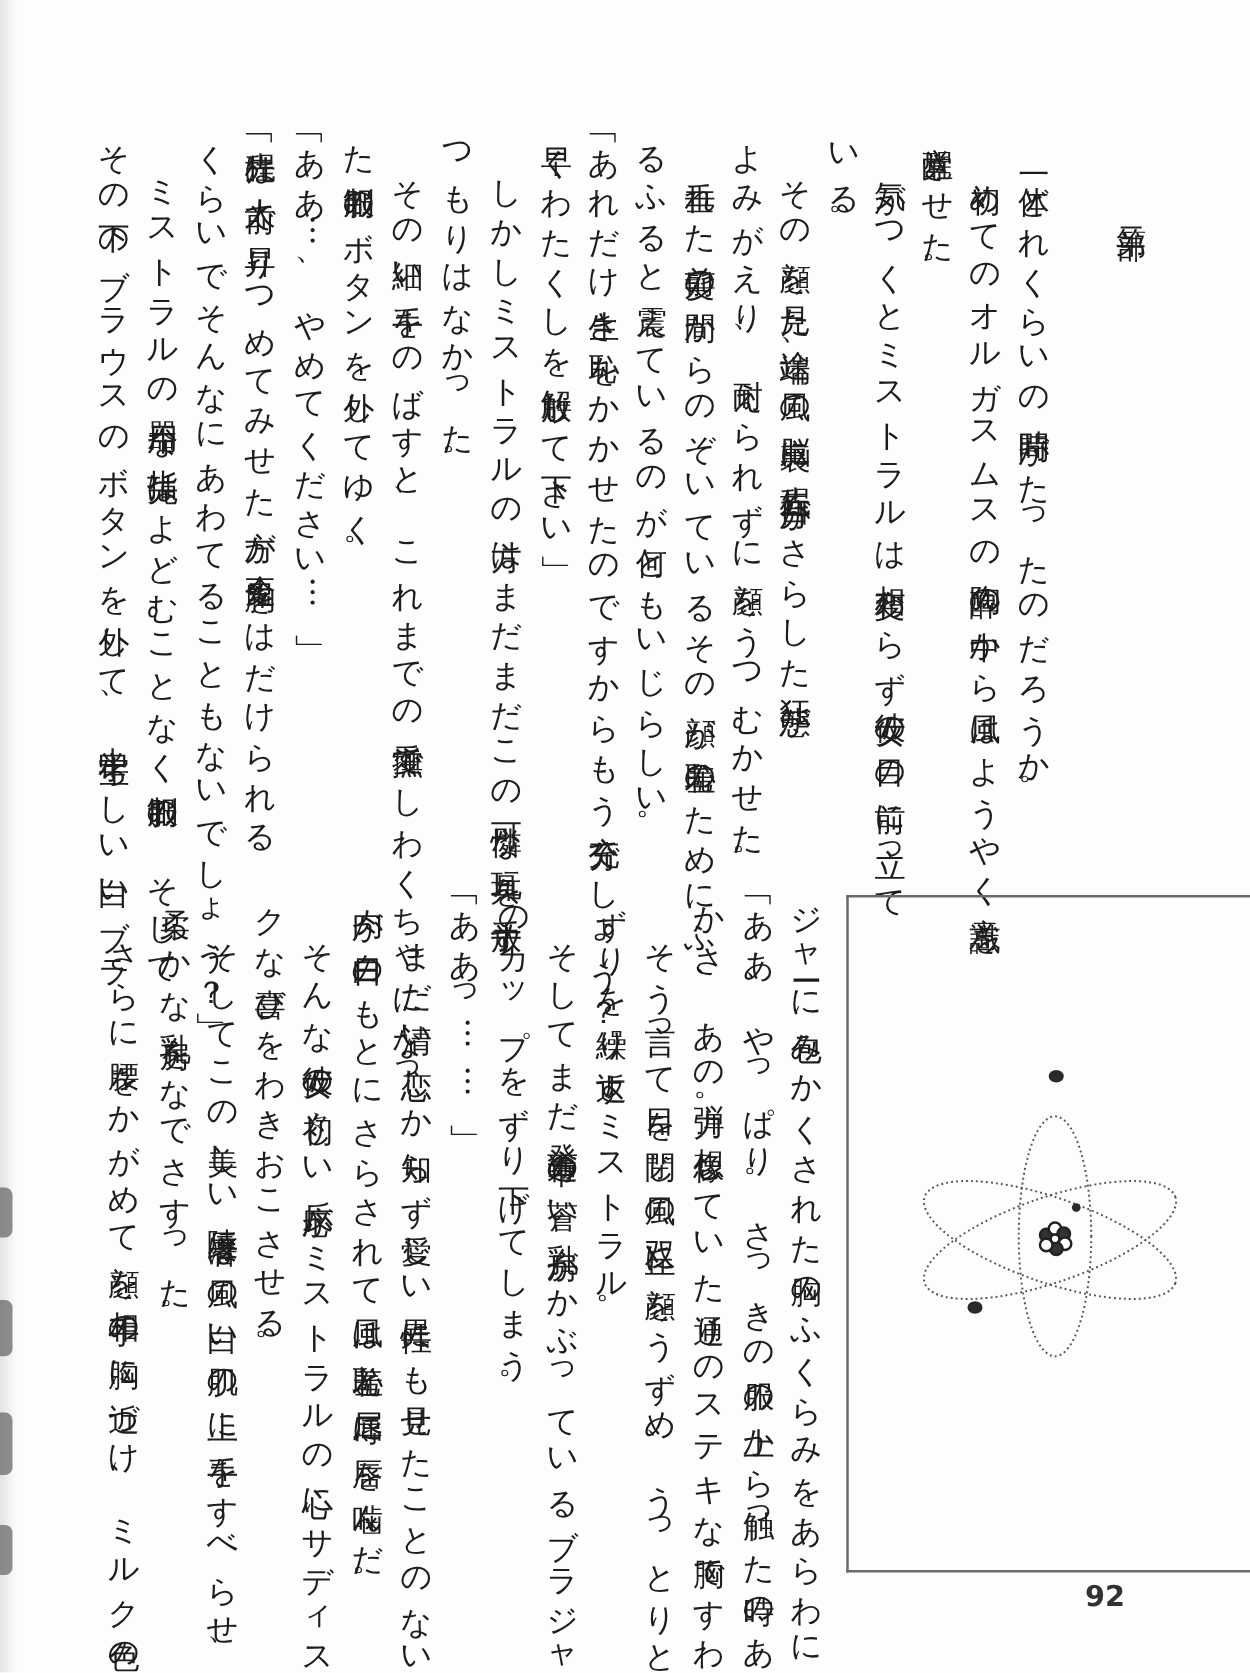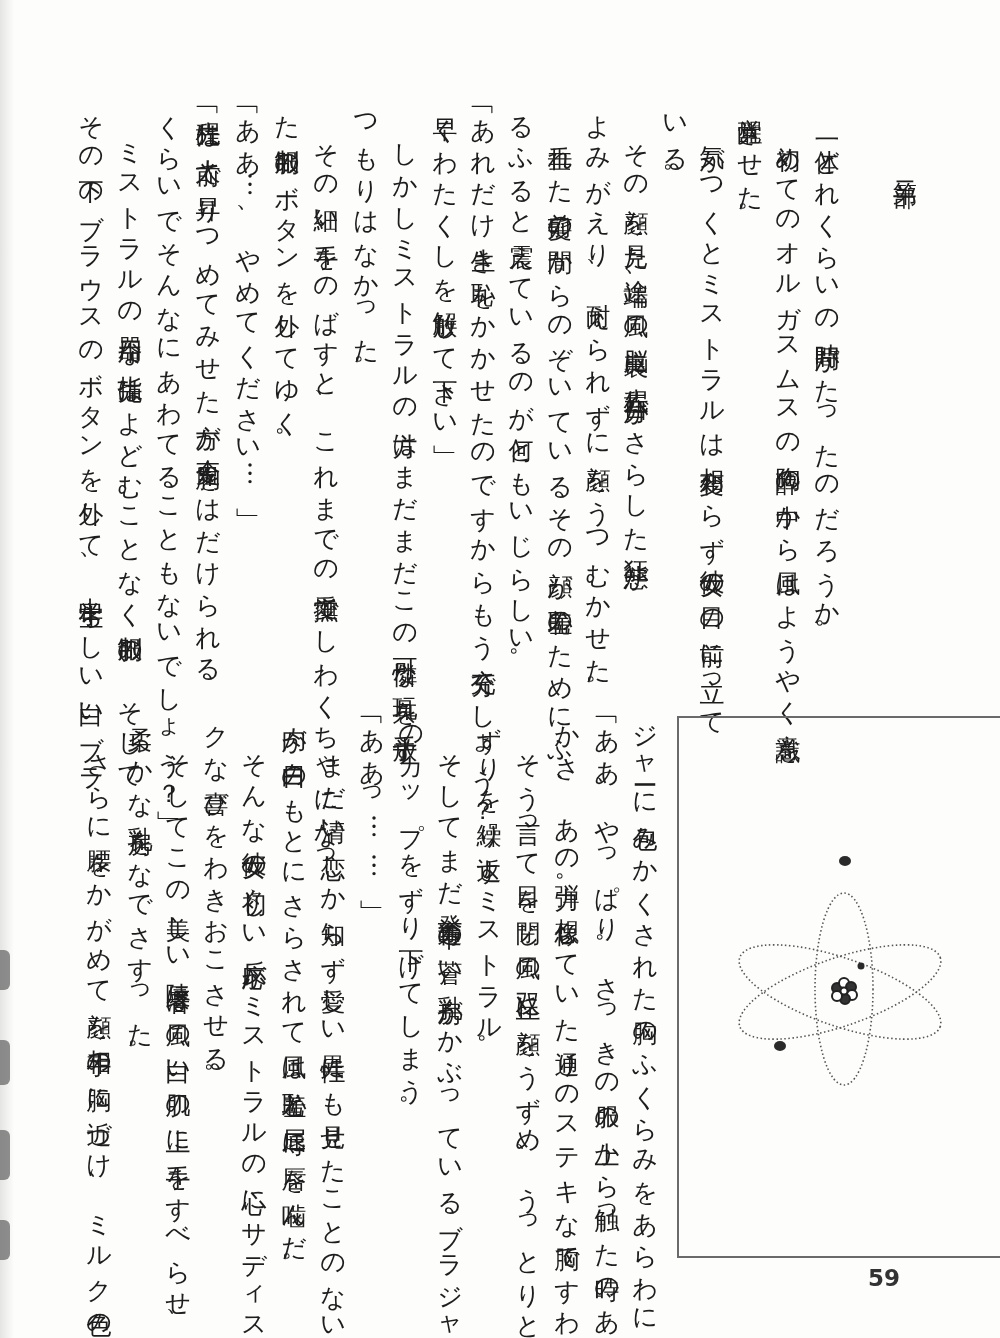--- a/index.html
+++ b/index.html
@@ -111,14 +111,14 @@
         <circle cx="842" cy="981" r="5" fill="#fff"></circle>
         <circle cx="849" cy="985" r="5" fill="#333"></circle>
         <circle cx="850" cy="993" r="5" fill="#fff"></circle>
         <circle cx="843" cy="997" r="5" fill="#333"></circle>
         <circle cx="835" cy="994" r="5" fill="#fff"></circle>
         <circle cx="842" cy="989" r="3.5" fill="#fff"></circle>
       </g>
     </svg>
   </div>
 
-  <div class="page-number">59</div>
+  <div class="page-number">92</div>
 </div>
 
 </body></html>

